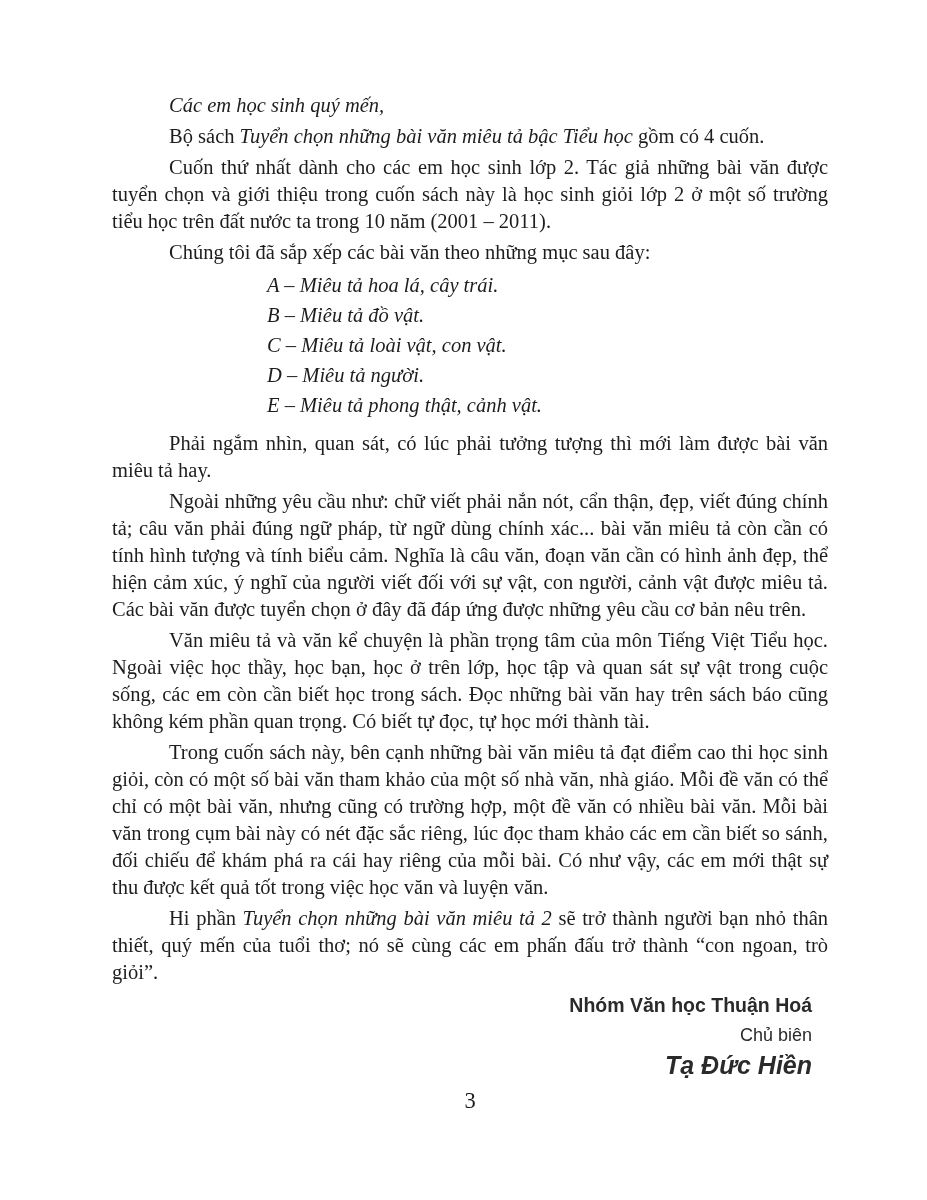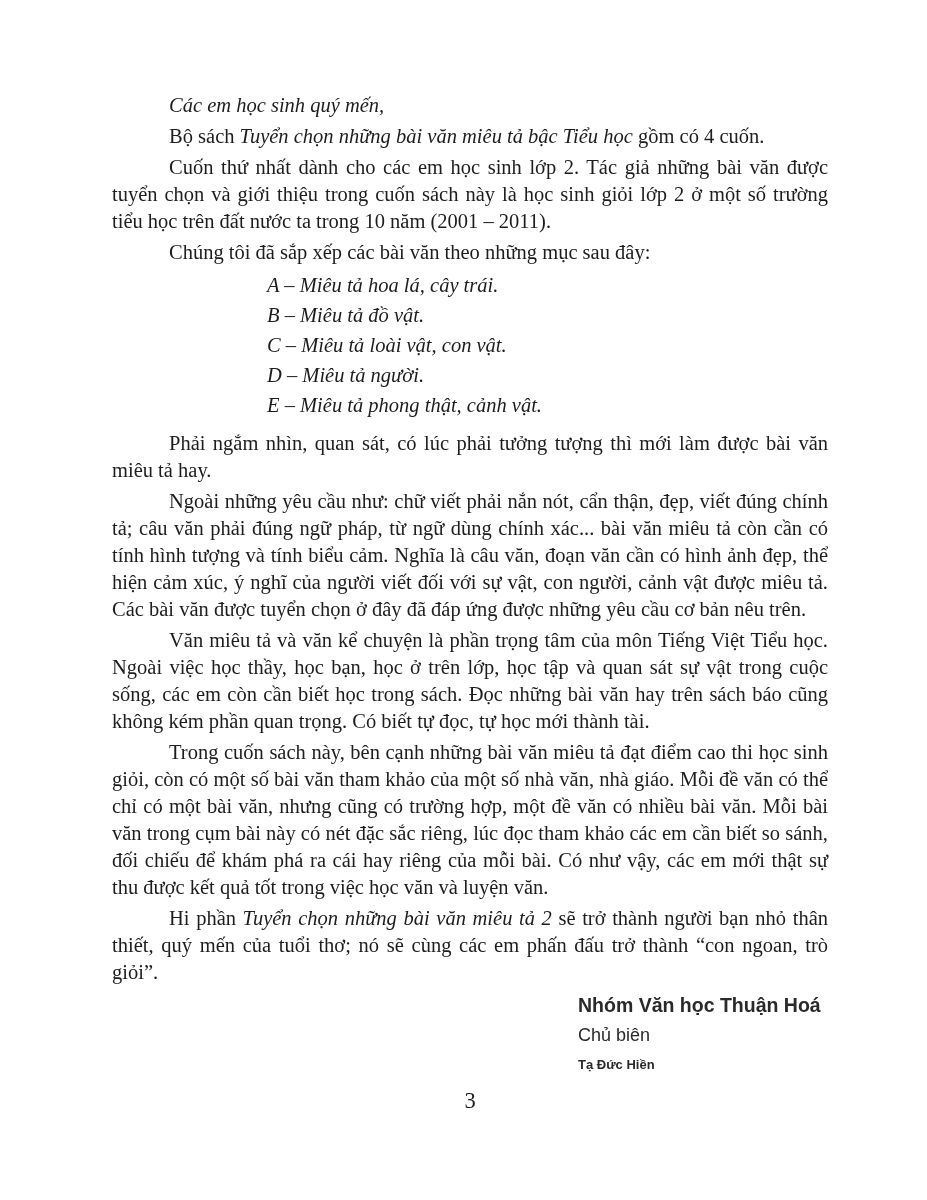--- a/index.html
+++ b/index.html
@@ -38,36 +38,37 @@
     margin: 3px 0 10px 155px;
     font-style: italic;
     font-size: 20.5px;
     line-height: 30px;
   }
   .closing-par {
     text-align: left;
   }
   .signature {
     width: 250px;
-    margin: 2px 0 0 auto;
-    text-align: left;
+    margin: 2px 16px 0 auto;
+    text-align: right;
     font-family: "Liberation Sans", "DejaVu Sans", sans-serif;
     line-height: 30px;
     color: #2a2a2a;
   }
   .sig-group {
     font-weight: bold;
     font-size: 19.5px;
   }
   .sig-role {
     font-size: 18px;
   }
   .sig-editor {
     font-weight: bold;
-    font-size: 13px;
+    font-size: 25px;
+    font-style: italic;
   }
   .page-number {
     text-align: center;
     font-size: 22.5px;
     margin-top: 8px;
     color: #1d1d1d;
   }
 </style>
 </head>
 <body>

